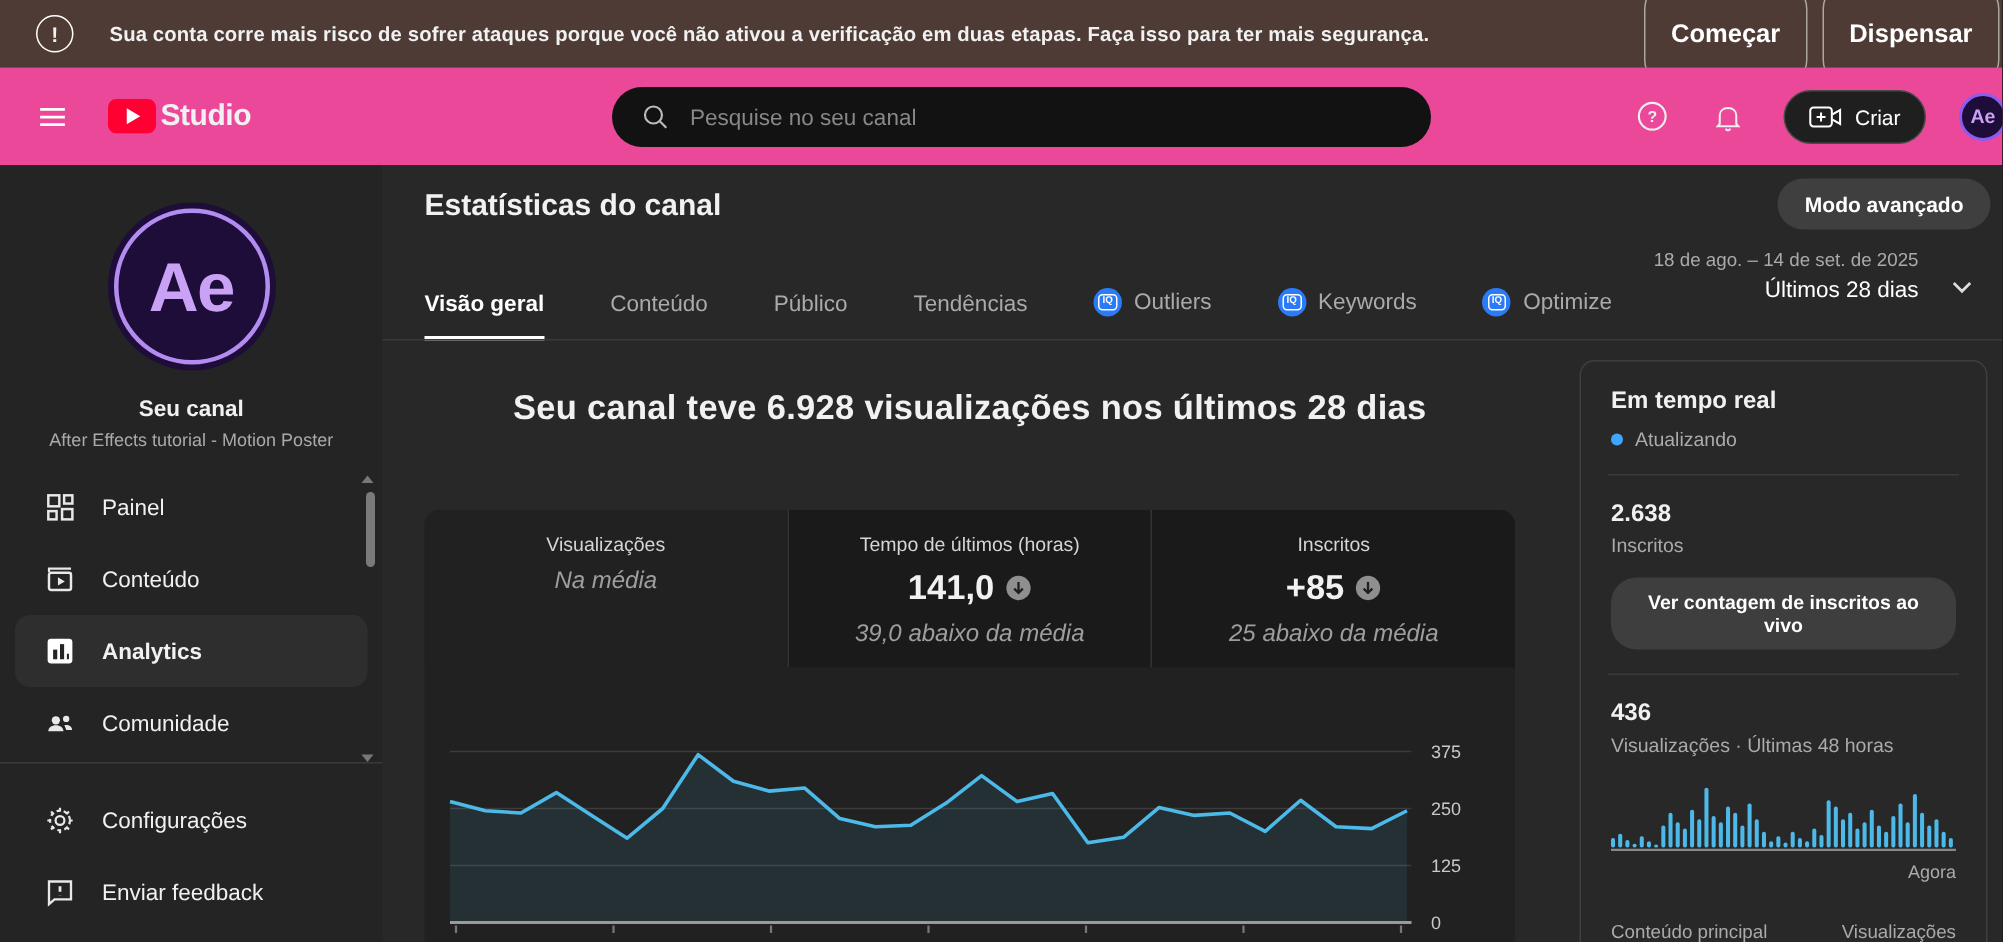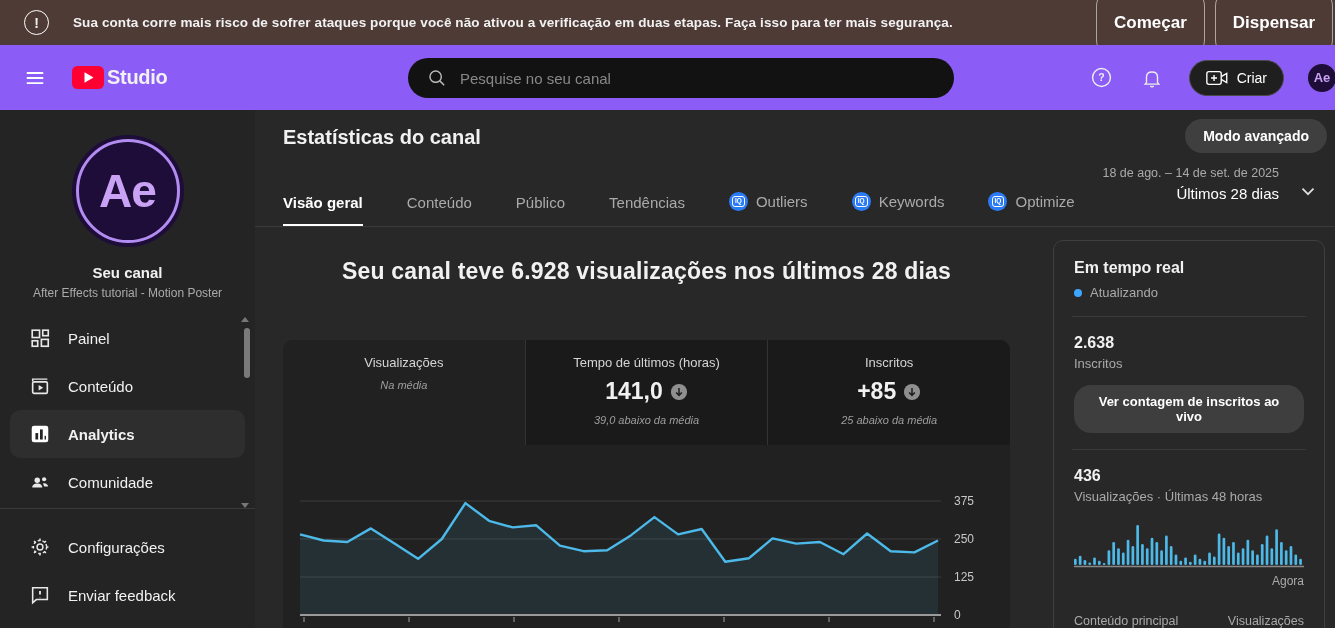--- a/index.html
+++ b/index.html
@@ -14,21 +14,21 @@
                  display:flex; align-items:center; justify-content:center; font-size:14px; font-weight:bold;
                  margin-left:24px; flex:0 0 auto; }
   .banner-text { margin-left:24px; font-size:13.5px; font-weight:bold; letter-spacing:.1px; flex:1 1 auto;
                  white-space:nowrap; overflow:hidden; }
   .banner-actions { display:flex; gap:10px; margin-right:2px; flex:0 0 auto; }
   .banner-btn { border:1px solid rgba(255,255,255,.55); background:transparent; color:#fff;
                 font-family:inherit; font-size:17px; font-weight:bold; border-radius:18px;
                 padding:24px 17px; cursor:pointer; white-space:nowrap; }
 
   
-  .header { position:absolute; left:0; top:45px; width:1335px; height:65px; background:#8b5cf6;
+  .header { position:absolute; left:0; top:45px; width:1335px; height:65px; background:#ec4899;
             display:flex; align-items:center; }
   .hamburger { margin-left:22px; width:26px; height:26px; display:flex; align-items:center; justify-content:center; cursor:pointer; }
   .logo-wrap { display:flex; align-items:center; margin-left:24px; cursor:pointer; }
   .logo-text { font-size:20px; font-weight:bold; letter-spacing:-0.3px; margin-left:3px; }
   .search { position:absolute; left:408px; top:13px; width:546px; height:40px; background:#121212;
             border-radius:20px; display:flex; align-items:center; }
   .search input { background:transparent; border:none; outline:none; color:#eee; font-family:inherit;
                   font-size:15px; width:440px; }
   .search input::placeholder { color:#888; }
   .search-glyph { margin:0 14px 0 20px; display:flex; }
@@ -92,21 +92,21 @@
   .stats-card { position:absolute; left:28px; top:230px; width:727px; height:398px;
                 border-radius:10px; overflow:hidden; background:#212121; }
   .metric-tabs { display:flex; height:105px; }
   .metric { flex:1 1 0; background:#1a1a1a; text-align:center; padding-top:15px; cursor:pointer;
             border-left:1px solid #333; }
   .metric:first-child { border-left:none; }
   .metric.selected { background:#212121; }
   .m-label { font-size:13px; color:#d5d5d5; }
   .m-value { margin-top:8px; font-size:23px; font-weight:bold; display:flex; align-items:center;
              justify-content:center; gap:7px; }
-  .m-note { margin-top:9px; font-size:11px; font-style:italic; color:#9e9e9e; }
+  .m-note { margin-top:9px; font-size:16px; font-style:italic; color:#9e9e9e; }
   .chart-wrap { position:relative; width:727px; height:183px; }
   .tick-label { fill:#c8c8c8; font-size:12px; font-family:"Liberation Sans",sans-serif; }
 
   
   .rt-card { position:absolute; left:798px; top:130px; width:272px; height:500px;
              border:1px solid #3f3f3f; border-radius:10px; padding:18px 20px; background:#282828; }
   .rt-title { font-size:16px; font-weight:bold; }
   .rt-status { display:flex; align-items:center; gap:8px; margin-top:8px; }
   .rt-dot { width:8px; height:8px; border-radius:50%; background:#3ea6ff; }
   .rt-status span { font-size:13px; color:#aaa; }

